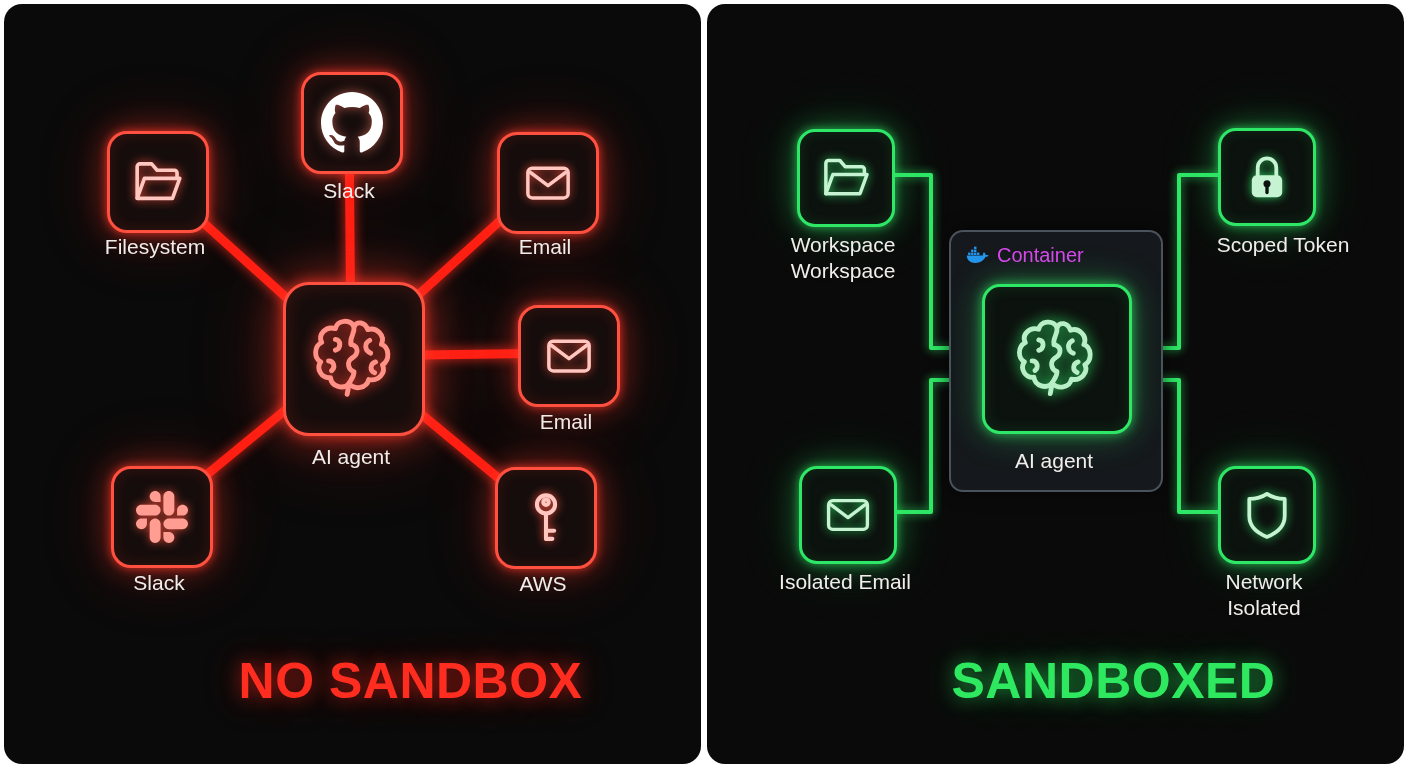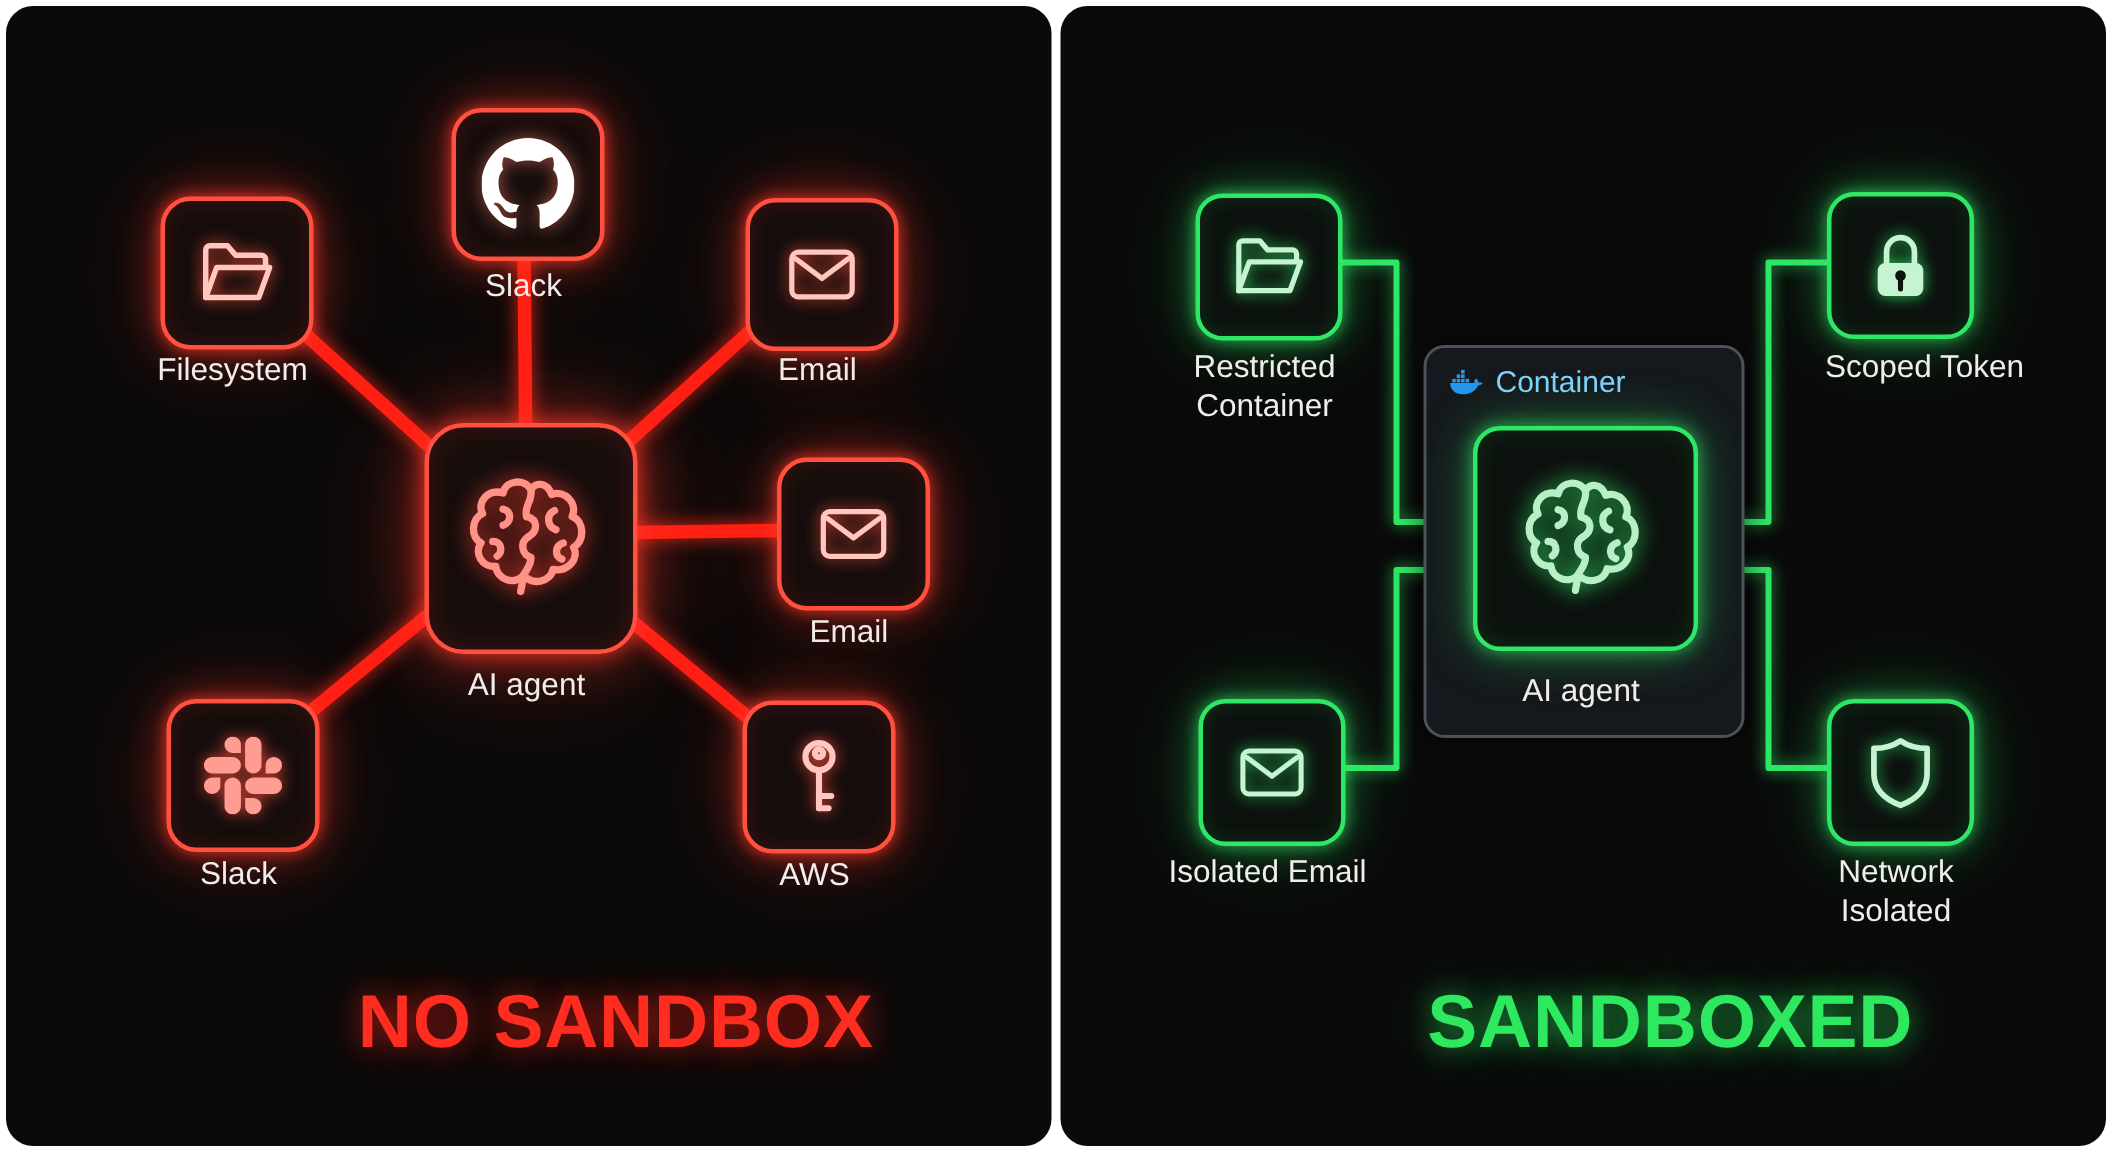--- a/index.html
+++ b/index.html
@@ -20,21 +20,21 @@
     box-shadow:0 0 10px rgba(47,231,102,.65),0 0 28px rgba(47,231,102,.35),0 0 60px rgba(47,231,102,.18),
     inset 0 0 14px rgba(47,231,102,.12);}
   .agent-red{width:136px;height:148px;border-radius:26px;background:#150d0c;border:3px solid #ff5040;
     box-shadow:0 0 14px rgba(255,55,40,.8),0 0 40px rgba(255,55,40,.5),0 0 90px rgba(255,55,40,.28),
     inset 0 0 20px rgba(255,55,40,.18);}
   .agent-green{width:144px;height:144px;border-radius:18px;background:#0c120e;border:3px solid #2fe766;
     box-shadow:0 0 12px rgba(47,231,102,.7),0 0 34px rgba(47,231,102,.4),inset 0 0 16px rgba(47,231,102,.12);}
   .container-box{position:absolute;left:242px;top:226px;width:210px;height:258px;border-radius:14px;
     background:#15181c;border:2px solid #4a525c;box-shadow:0 0 18px rgba(0,0,0,.6);}
   .container-header{position:absolute;left:14px;top:12px;display:flex;align-items:center;gap:8px;}
-  .container-label{color:#7dd3fc;font-size:20px;font-weight:500;}
+  .container-label{color:#d946ef;font-size:20px;font-weight:500;}
   .nlabel{position:absolute;color:#f1edea;font-size:21px;text-align:center;line-height:1.25;}
   .title{position:absolute;width:813px;text-align:center;font-size:50px;font-weight:800;letter-spacing:.5px;}
   .title-red{text-shadow:0 0 18px rgba(255,40,28,.55),0 0 40px rgba(255,40,28,.3);}
   .title-green{text-shadow:0 0 18px rgba(46,232,95,.55),0 0 40px rgba(46,232,95,.3);}
   .icon{display:block;}
   .red-icon{color:#ffc7c0;filter:drop-shadow(0 0 5px rgba(255,80,60,.9));}
   .brain-red{color:#ff9187;filter:drop-shadow(0 0 7px rgba(255,60,45,.95));}
   .slack-colored{color:#ff9d93;filter:drop-shadow(0 0 5px rgba(255,80,60,.8));}
   .github-colored{color:#ffffff;filter:drop-shadow(0 0 6px rgba(255,120,100,.6));}
   .green-icon{color:#c6f3d2;filter:drop-shadow(0 0 5px rgba(47,231,102,.85));}
@@ -191,21 +191,21 @@
       <path class="green-line" d="M182 508 H224 V376 H242"></path>
       <path class="green-line" d="M452 344 H472 V171 H511"></path>
       <path class="green-line" d="M452 376 H472 V508 H511"></path>
     </svg>
 
     <div class="node node-green" style="left:90px;top:125px;">
       <svg class="icon green-icon" width="56" height="56">
           <use href="#i-folder"></use>
         </svg>
     </div>
-    <div class="nlabel" style="left:66px;top:228px;width:140px;">Restricted Container</div>
+    <div class="nlabel" style="left:66px;top:228px;width:140px;">Workspace Workspace</div>
 
     <div class="node node-green" style="left:511px;top:124px;">
       <svg class="icon green-icon" width="54" height="54">
           <use href="#i-lock"></use>
         </svg>
     </div>
     <div class="nlabel" style="left:487px;top:228px;width:140px;margin-left:19px;">Scoped Token</div>
 
     <div class="node node-green" style="left:92px;top:462px;">
       <svg class="icon green-icon" width="54" height="54">

